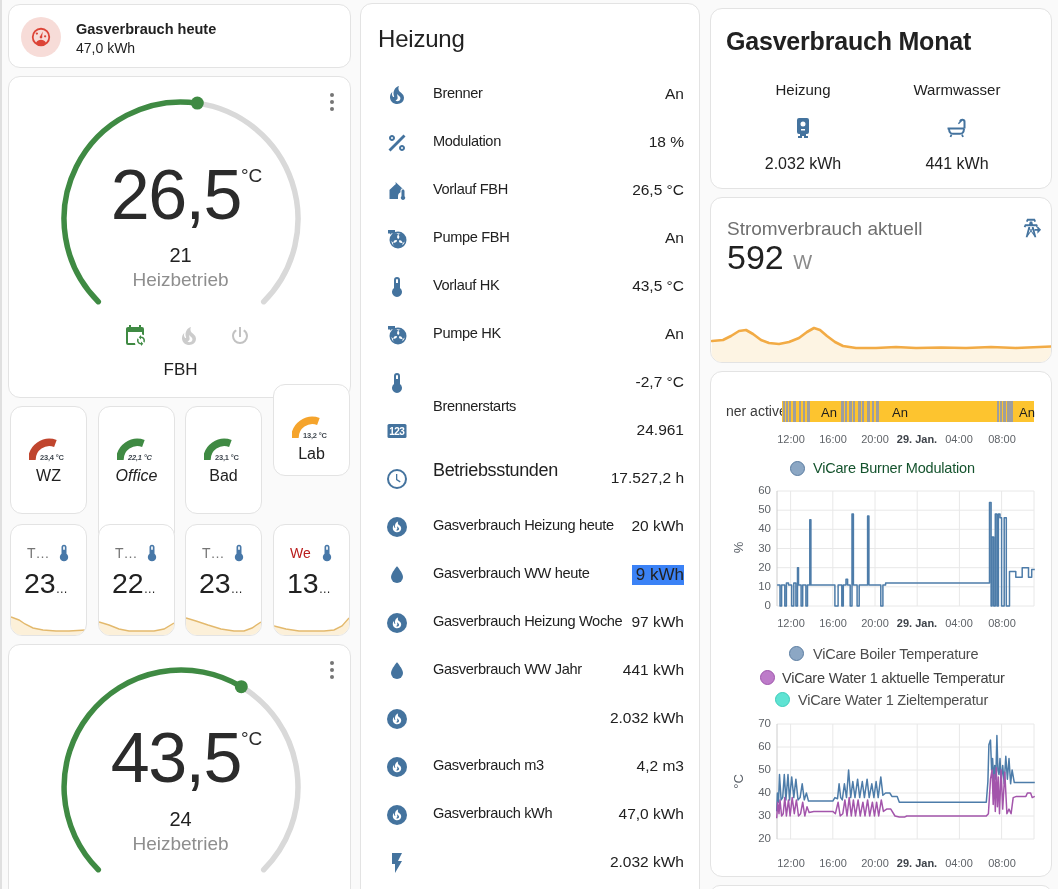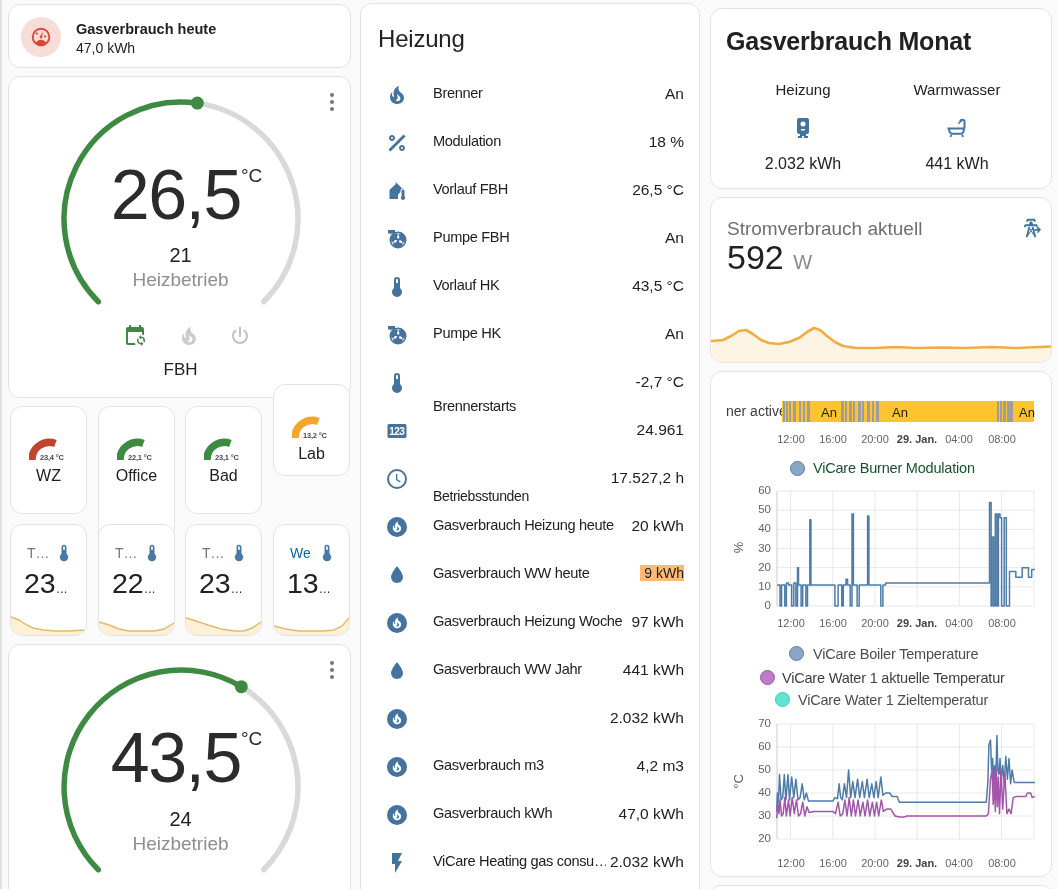--- a/index.html
+++ b/index.html
@@ -51,21 +51,21 @@
   <div class="abs" style="left:0;top:283px;width:343px;text-align:center;font-size:17px;">FBH</div>
 </div>
 
 <div class="card" style="left:10px;top:406px;width:77px;height:108px;">
   <svg class="abs" style="left:18px;top:28px;" width="44" height="34" viewBox="0 0 44 34">
     <path d="M2.9 24.9 A17.5 17.5 0 0 1 26.4 8.45" stroke="#c0452e" stroke-width="7.5" fill="none"></path>
   </svg>
   <div class="abs" style="left:29px;top:46px;font-size:7.5px;font-weight:bold;color:#404850;white-space:nowrap;letter-spacing:-0.2px;">23,4 °C</div>
   <div class="abs" style="left:0;top:60px;width:75px;text-align:center;font-size:16px;">WZ</div>
 </div>
-<div class="card" style="left:98px;top:406px;width:77px;height:138px;">
+<div class="card" style="left:98px;top:406px;width:77px;height:138px;font-style:italic;">
   <svg class="abs" style="left:18px;top:28px;" width="44" height="34" viewBox="0 0 44 34">
     <path d="M2.9 24.9 A17.5 17.5 0 0 1 26.4 8.45" stroke="#3f8a43" stroke-width="7.5" fill="none"></path>
   </svg>
   <div class="abs" style="left:29px;top:46px;font-size:7.5px;font-weight:bold;color:#404850;white-space:nowrap;letter-spacing:-0.2px;">22,1 °C</div>
   <div class="abs" style="left:0;top:60px;width:75px;text-align:center;font-size:16px;">Office</div>
 </div>
 <div class="card" style="left:185px;top:406px;width:77px;height:108px;">
   <svg class="abs" style="left:18px;top:28px;" width="44" height="34" viewBox="0 0 44 34">
     <path d="M2.9 24.9 A17.5 17.5 0 0 1 26.4 8.45" stroke="#3f8a43" stroke-width="7.5" fill="none"></path>
   </svg>
@@ -107,21 +107,21 @@
   <svg class="abs" style="left:43px;top:18px;" width="20" height="20" viewBox="0 0 24 24" fill="#4878a8">
       <path d="M15 13V5A3 3 0 0 0 9 5V13A5 5 0 1 0 15 13M12 4A1 1 0 0 1 13 5V8H11V5A1 1 0 0 1 12 4Z"></path>
     </svg>
   <div class="abs" style="left:13px;top:42px;font-size:28.5px;">23<span style="font-size:12px;">…</span></div>
   <svg class="abs" style="left:0;top:85px;" width="75" height="26" viewBox="0 0 75 26">
     <path d="M0 8 L10 11 L22 15 L35 19 L48 21 L58 21 L66 18 L75 12 L75 26 L0 26 Z" fill="#fcf0d9"></path>
     <path d="M0 8 L10 11 L22 15 L35 19 L48 21 L58 21 L66 18 L75 12" fill="none" stroke="#e3b96d" stroke-width="1.4"></path>
   </svg>
 </div>
 <div class="card" style="left:273px;top:524px;width:77px;height:112px;overflow:hidden;">
-  <div class="abs" style="left:16px;top:20px;font-size:14px;color:#0369a1;">We</div>
+  <div class="abs" style="left:16px;top:20px;font-size:14px;color:#b91c1c;">We</div>
   <svg class="abs" style="left:43px;top:18px;" width="20" height="20" viewBox="0 0 24 24" fill="#4878a8">
       <path d="M15 13V5A3 3 0 0 0 9 5V13A5 5 0 1 0 15 13M12 4A1 1 0 0 1 13 5V8H11V5A1 1 0 0 1 12 4Z"></path>
     </svg>
   <div class="abs" style="left:13px;top:42px;font-size:28.5px;">13<span style="font-size:12px;">…</span></div>
   <svg class="abs" style="left:0;top:85px;" width="75" height="26" viewBox="0 0 75 26">
     <path d="M0 16 L12 19 L25 21 L38 21 L50 21 L60 20 L68 16 L75 8 L75 26 L0 26 Z" fill="#fcf0d9"></path>
     <path d="M0 16 L12 19 L25 21 L38 21 L50 21 L60 20 L68 16 L75 8" fill="none" stroke="#e3b96d" stroke-width="1.4"></path>
   </svg>
 </div>
 
@@ -199,35 +199,35 @@
       <rect x="2.5" y="5" width="19" height="14" rx="1.5" fill="#44739e"></rect>
       <text x="7" y="16" font-size="10" font-weight="bold" fill="#fff" text-anchor="middle" font-family="Liberation Sans">1</text>
       <text x="12" y="16" font-size="10" font-weight="bold" fill="#fff" text-anchor="middle" font-family="Liberation Sans">2</text>
       <text x="17" y="16" font-size="10" font-weight="bold" fill="#fff" text-anchor="middle" font-family="Liberation Sans">3</text>
     </svg>
     <div class="abs" style="left:72px;top:394px;width:250px;font-size:14.6px;letter-spacing:-0.35px;white-space:nowrap;overflow:hidden;">Brennerstarts</div>
     <div class="abs" style="right:15px;top:417px;font-size:15.5px;text-align:right;background:#fff;padding-left:4px;">24.961</div>
 <svg class="abs" style="left:24px;top:463px;" width="24" height="24" viewBox="0 0 24 24" fill="#44739e">
       <path d="M12 20A8 8 0 1 1 12 4A8 8 0 0 1 12 20M12 2A10 10 0 1 0 12 22A10 10 0 0 0 12 2M12.3 7H11V13L14.9 15.4L15.6 14.2L12.3 12.3V7Z"></path>
     </svg>
-    <div class="abs" style="left:72px;top:484px;width:250px;font-size:14px;letter-spacing:-0.35px;white-space:nowrap;overflow:hidden;">Betriebsstunden</div>
+    <div class="abs" style="left:72px;top:456px;width:250px;font-size:18px;letter-spacing:-0.35px;white-space:nowrap;overflow:hidden;">Betriebsstunden</div>
     <div class="abs" style="right:15px;top:465px;font-size:15.5px;text-align:right;background:#fff;padding-left:4px;">17.527,2 h</div>
 <svg class="abs" style="left:24px;top:511px;" width="24" height="24" viewBox="0 0 24 24">
       <circle cx="12" cy="12" r="10" fill="#44739e"></circle>
       <g transform="translate(4.8,4.6) scale(0.6)">
         <path d="M17.66 11.2c-.23-.3-.51-.56-.77-.82-.67-.6-1.43-1.03-2.07-1.66C13.33 7.26 13 4.85 13.95 3c-.95.23-1.78.75-2.49 1.32-2.59 2.08-3.61 5.75-2.39 8.9.04.1.08.2.08.33 0 .22-.15.42-.35.5-.23.1-.47.04-.66-.12a.58.58 0 0 1-.14-.17c-1.13-1.43-1.31-3.48-.55-5.12C5.78 10 4.87 12.3 5 14.47c.06.5.12 1 .29 1.5.14.6.41 1.2.71 1.73 1.08 1.73 2.95 2.97 4.96 3.22 2.14.27 4.43-.12 6.07-1.6 1.83-1.66 2.47-4.32 1.53-6.6l-.13-.26c-.21-.46-.77-1.26-.77-1.26m-3.16 6.3c-.28.24-.74.5-1.1.6-1.12.4-2.24-.16-2.9-.82 1.19-.28 1.9-1.16 2.11-2.05.17-.8-.15-1.46-.28-2.23-.12-.74-.1-1.37.17-2.06.19.38.39.76.63 1.06.77 1 1.98 1.44 2.24 2.8.04.14.06.28.06.43.03.82-.33 1.72-.93 2.27Z" fill="#fff"></path>
       </g>
     </svg>
     <div class="abs" style="left:72px;top:513px;width:250px;font-size:14.6px;letter-spacing:-0.35px;white-space:nowrap;overflow:hidden;">Gasverbrauch Heizung heute</div>
     <div class="abs" style="right:15px;top:513px;font-size:15.5px;text-align:right;background:#fff;padding-left:4px;">20 kWh</div>
 <svg class="abs" style="left:24px;top:559px;" width="24" height="24" viewBox="0 0 24 24" fill="#44739e">
       <path d="M12 20A6 6 0 0 1 6 14C6 10 12 3.25 12 3.25S18 10 18 14A6 6 0 0 1 12 20Z"></path>
     </svg>
     <div class="abs" style="left:72px;top:561px;width:250px;font-size:14.6px;letter-spacing:-0.35px;white-space:nowrap;overflow:hidden;">Gasverbrauch WW heute</div>
-    <div class="abs" style="right:15px;top:561px;font-size:14px;text-align:center;background:#fdba74;padding-left:4px;">9 kWh</div>
+    <div class="abs" style="right:15px;top:561px;font-size:17px;text-align:center;background:#3b82f6;padding-left:4px;">9 kWh</div>
 <svg class="abs" style="left:24px;top:607px;" width="24" height="24" viewBox="0 0 24 24">
       <circle cx="12" cy="12" r="10" fill="#44739e"></circle>
       <g transform="translate(4.8,4.6) scale(0.6)">
         <path d="M17.66 11.2c-.23-.3-.51-.56-.77-.82-.67-.6-1.43-1.03-2.07-1.66C13.33 7.26 13 4.85 13.95 3c-.95.23-1.78.75-2.49 1.32-2.59 2.08-3.61 5.75-2.39 8.9.04.1.08.2.08.33 0 .22-.15.42-.35.5-.23.1-.47.04-.66-.12a.58.58 0 0 1-.14-.17c-1.13-1.43-1.31-3.48-.55-5.12C5.78 10 4.87 12.3 5 14.47c.06.5.12 1 .29 1.5.14.6.41 1.2.71 1.73 1.08 1.73 2.95 2.97 4.96 3.22 2.14.27 4.43-.12 6.07-1.6 1.83-1.66 2.47-4.32 1.53-6.6l-.13-.26c-.21-.46-.77-1.26-.77-1.26m-3.16 6.3c-.28.24-.74.5-1.1.6-1.12.4-2.24-.16-2.9-.82 1.19-.28 1.9-1.16 2.11-2.05.17-.8-.15-1.46-.28-2.23-.12-.74-.1-1.37.17-2.06.19.38.39.76.63 1.06.77 1 1.98 1.44 2.24 2.8.04.14.06.28.06.43.03.82-.33 1.72-.93 2.27Z" fill="#fff"></path>
       </g>
     </svg>
     <div class="abs" style="left:72px;top:609px;width:250px;font-size:14.6px;letter-spacing:-0.35px;white-space:nowrap;overflow:hidden;">Gasverbrauch Heizung Woche</div>
     <div class="abs" style="right:15px;top:609px;font-size:15.5px;text-align:right;background:#fff;padding-left:4px;">97 kWh</div>
 <svg class="abs" style="left:24px;top:655px;" width="24" height="24" viewBox="0 0 24 24" fill="#44739e">
       <path d="M12 20A6 6 0 0 1 6 14C6 10 12 3.25 12 3.25S18 10 18 14A6 6 0 0 1 12 20Z"></path>
@@ -253,21 +253,20 @@
       <circle cx="12" cy="12" r="10" fill="#44739e"></circle>
       <g transform="translate(4.8,4.6) scale(0.6)">
         <path d="M17.66 11.2c-.23-.3-.51-.56-.77-.82-.67-.6-1.43-1.03-2.07-1.66C13.33 7.26 13 4.85 13.95 3c-.95.23-1.78.75-2.49 1.32-2.59 2.08-3.61 5.75-2.39 8.9.04.1.08.2.08.33 0 .22-.15.42-.35.5-.23.1-.47.04-.66-.12a.58.58 0 0 1-.14-.17c-1.13-1.43-1.31-3.48-.55-5.12C5.78 10 4.87 12.3 5 14.47c.06.5.12 1 .29 1.5.14.6.41 1.2.71 1.73 1.08 1.73 2.95 2.97 4.96 3.22 2.14.27 4.43-.12 6.07-1.6 1.83-1.66 2.47-4.32 1.53-6.6l-.13-.26c-.21-.46-.77-1.26-.77-1.26m-3.16 6.3c-.28.24-.74.5-1.1.6-1.12.4-2.24-.16-2.9-.82 1.19-.28 1.9-1.16 2.11-2.05.17-.8-.15-1.46-.28-2.23-.12-.74-.1-1.37.17-2.06.19.38.39.76.63 1.06.77 1 1.98 1.44 2.24 2.8.04.14.06.28.06.43.03.82-.33 1.72-.93 2.27Z" fill="#fff"></path>
       </g>
     </svg>
     <div class="abs" style="left:72px;top:801px;width:250px;font-size:14.6px;letter-spacing:-0.35px;white-space:nowrap;overflow:hidden;">Gasverbrauch kWh</div>
     <div class="abs" style="right:15px;top:801px;font-size:15.5px;text-align:right;background:#fff;padding-left:4px;">47,0 kWh</div>
 <svg class="abs" style="left:24px;top:847px;" width="24" height="24" viewBox="0 0 24 24" fill="#44739e">
       <path d="M7 2V13H10V22L17 10H13L17 2H7Z"></path>
     </svg>
-    <div class="abs" style="left:72px;top:849px;width:250px;font-size:14.6px;letter-spacing:-0.35px;white-space:nowrap;overflow:hidden;">ViCare Heating gas consu…</div>
     <div class="abs" style="right:15px;top:849px;font-size:15.5px;text-align:right;background:#fff;padding-left:4px;">2.032 kWh</div>
 </div>
 
 <div class="card" style="left:710px;top:8px;width:342px;height:181px;">
   <div class="abs" style="left:15px;top:18px;font-size:25px;letter-spacing:-0.2px;font-weight:bold;">Gasverbrauch Monat</div>
   <div class="abs" style="left:22px;top:72px;width:140px;text-align:center;font-size:15px;">Heizung</div>
   <div class="abs" style="left:176px;top:72px;width:140px;text-align:center;font-size:15px;">Warmwasser</div>
   <svg class="abs" style="left:80px;top:107px;" width="24" height="24" viewBox="0 0 24 24" fill="#44739e">
     <path d="M8 2h8a2 2 0 0 1 2 2v12a2 2 0 0 1-2 2h-1v2h2v2h-4v-2h-2v2H7v-2h2v-2H8a2 2 0 0 1-2-2V4a2 2 0 0 1 2-2m4 3.5A2.5 2.5 0 0 0 9.5 8a2.5 2.5 0 0 0 2.5 2.5A2.5 2.5 0 0 0 14.5 8A2.5 2.5 0 0 0 12 5.5M10 13v1.5h4V13h-4z"></path>
   </svg>

